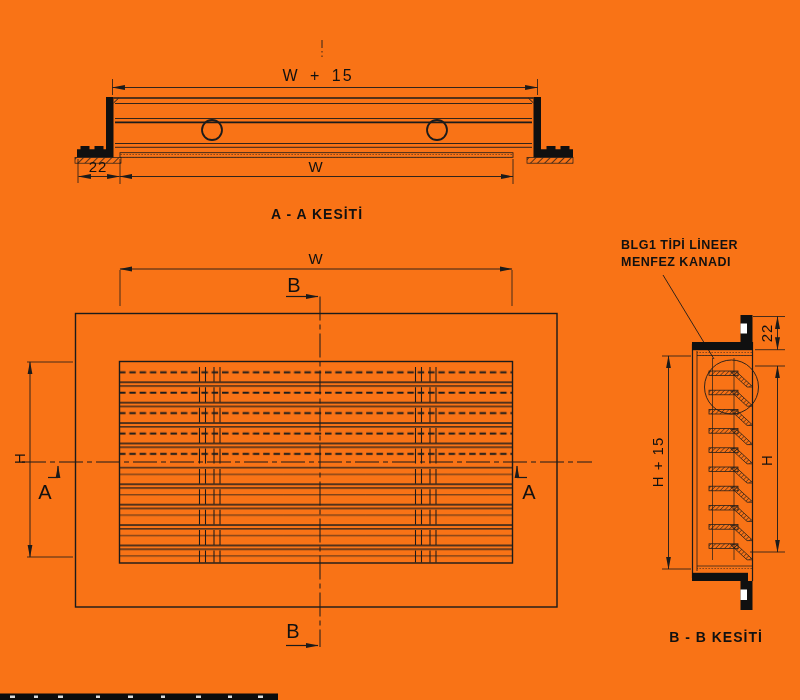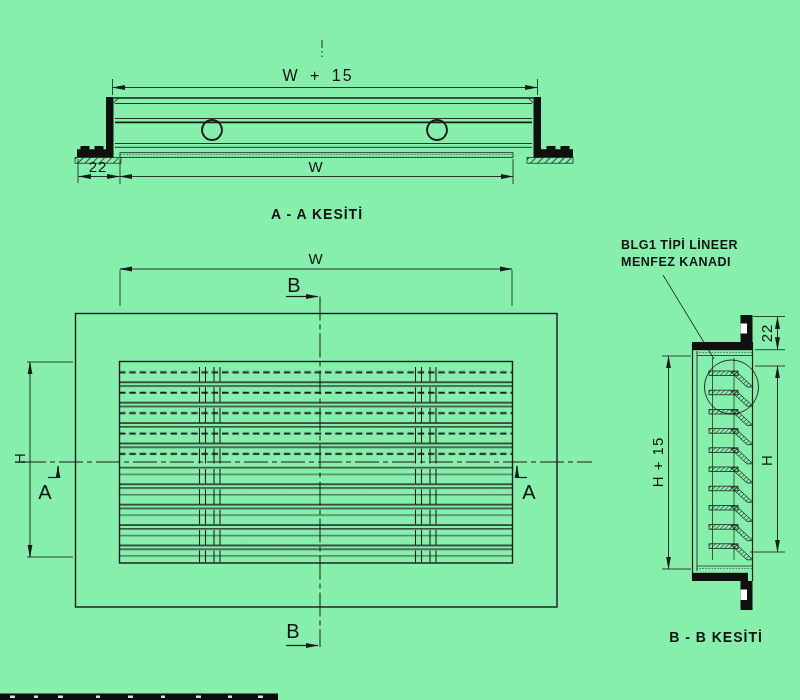--- a/index.html
+++ b/index.html
@@ -1,16 +1,16 @@
 <!DOCTYPE html>
 <html><head>
 <meta charset="utf-8">
 <style>
   html,body{margin:0;padding:0;background:#ffffff;}
-  .canvas{position:relative;width:800px;height:700px;background:#86efac;overflow:hidden;
+  .canvas{position:relative;width:800px;height:700px;background:#f97316;overflow:hidden;
           font-family:"Liberation Sans", sans-serif;}
   svg{display:block;}
   .ln{stroke:#1b1b1b;fill:none;}
   .dim{stroke:#1b1b1b;fill:none;stroke-width:0.9;}
   .ext{stroke:#1b1b1b;fill:none;stroke-width:0.8;}
   .blk{fill:#101010;stroke:none;}
   text{fill:#111111;font-family:"Liberation Sans", sans-serif;}
   .dimtxt{font-size:15px;letter-spacing:1px;}
   .bigdim{font-size:16px;letter-spacing:2px;word-spacing:4px;}
   .marker{font-size:20px;}

